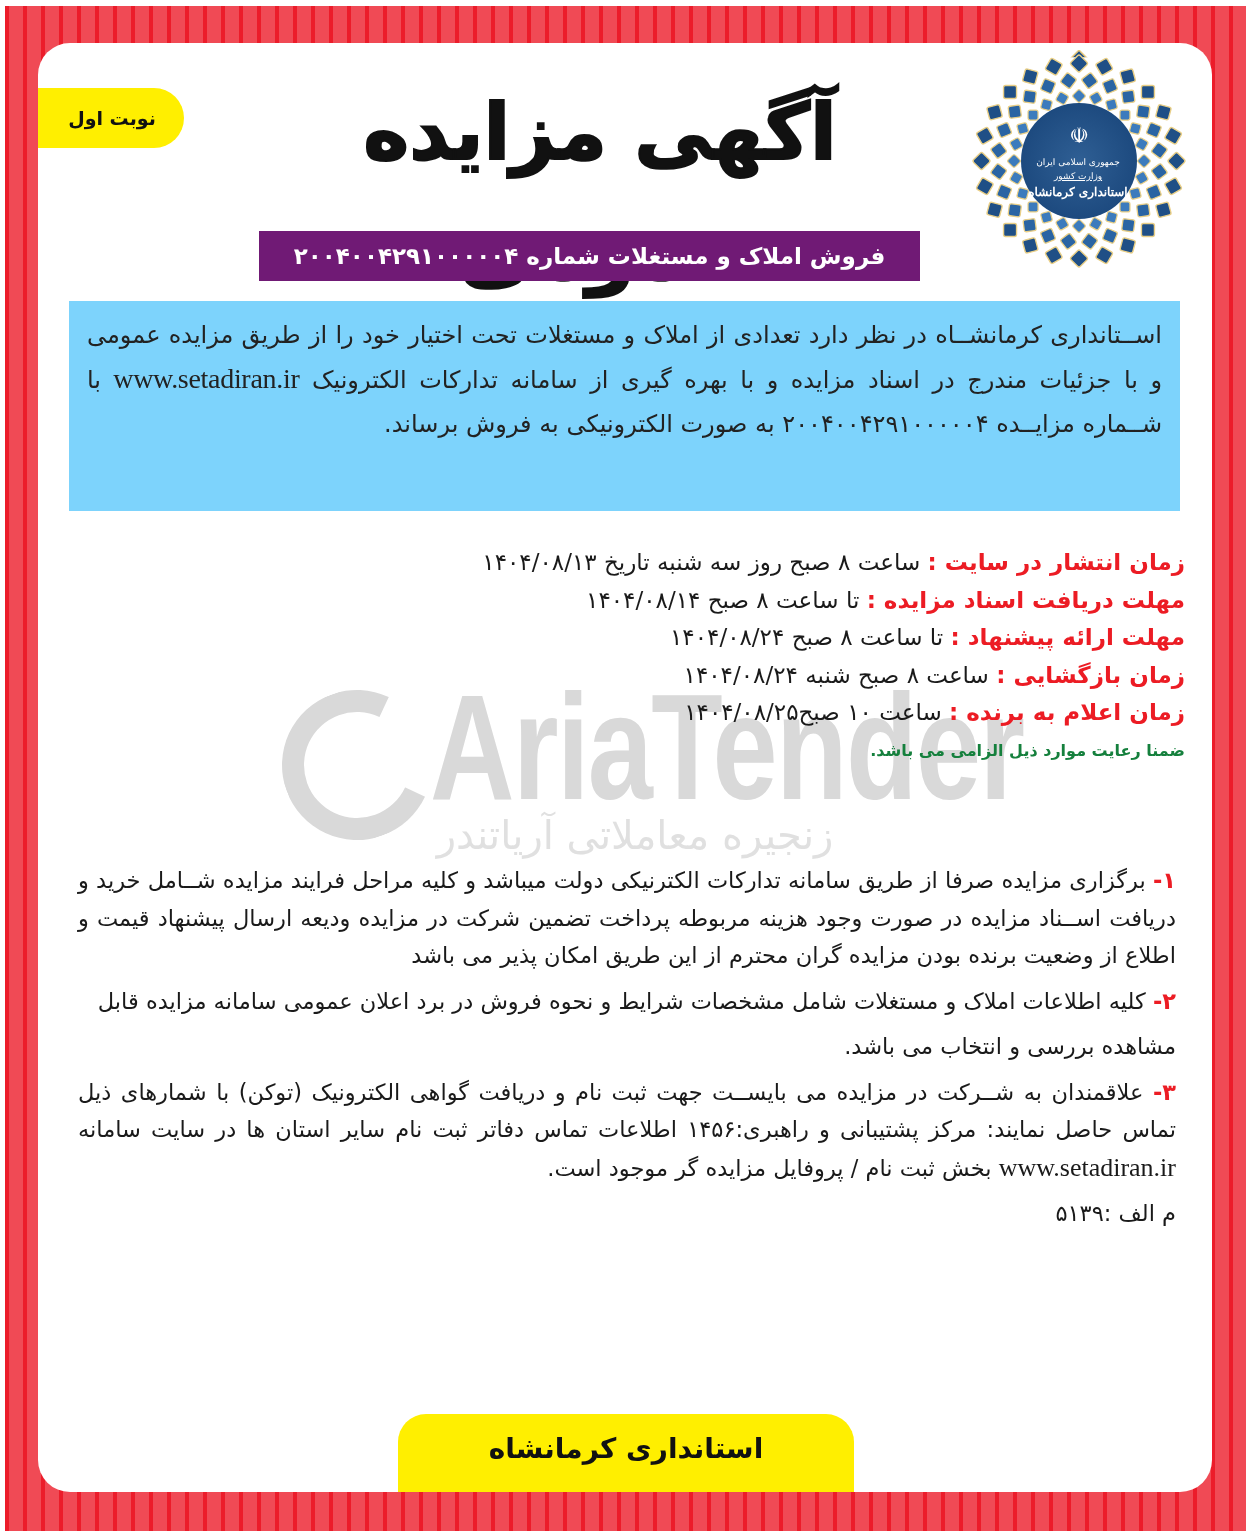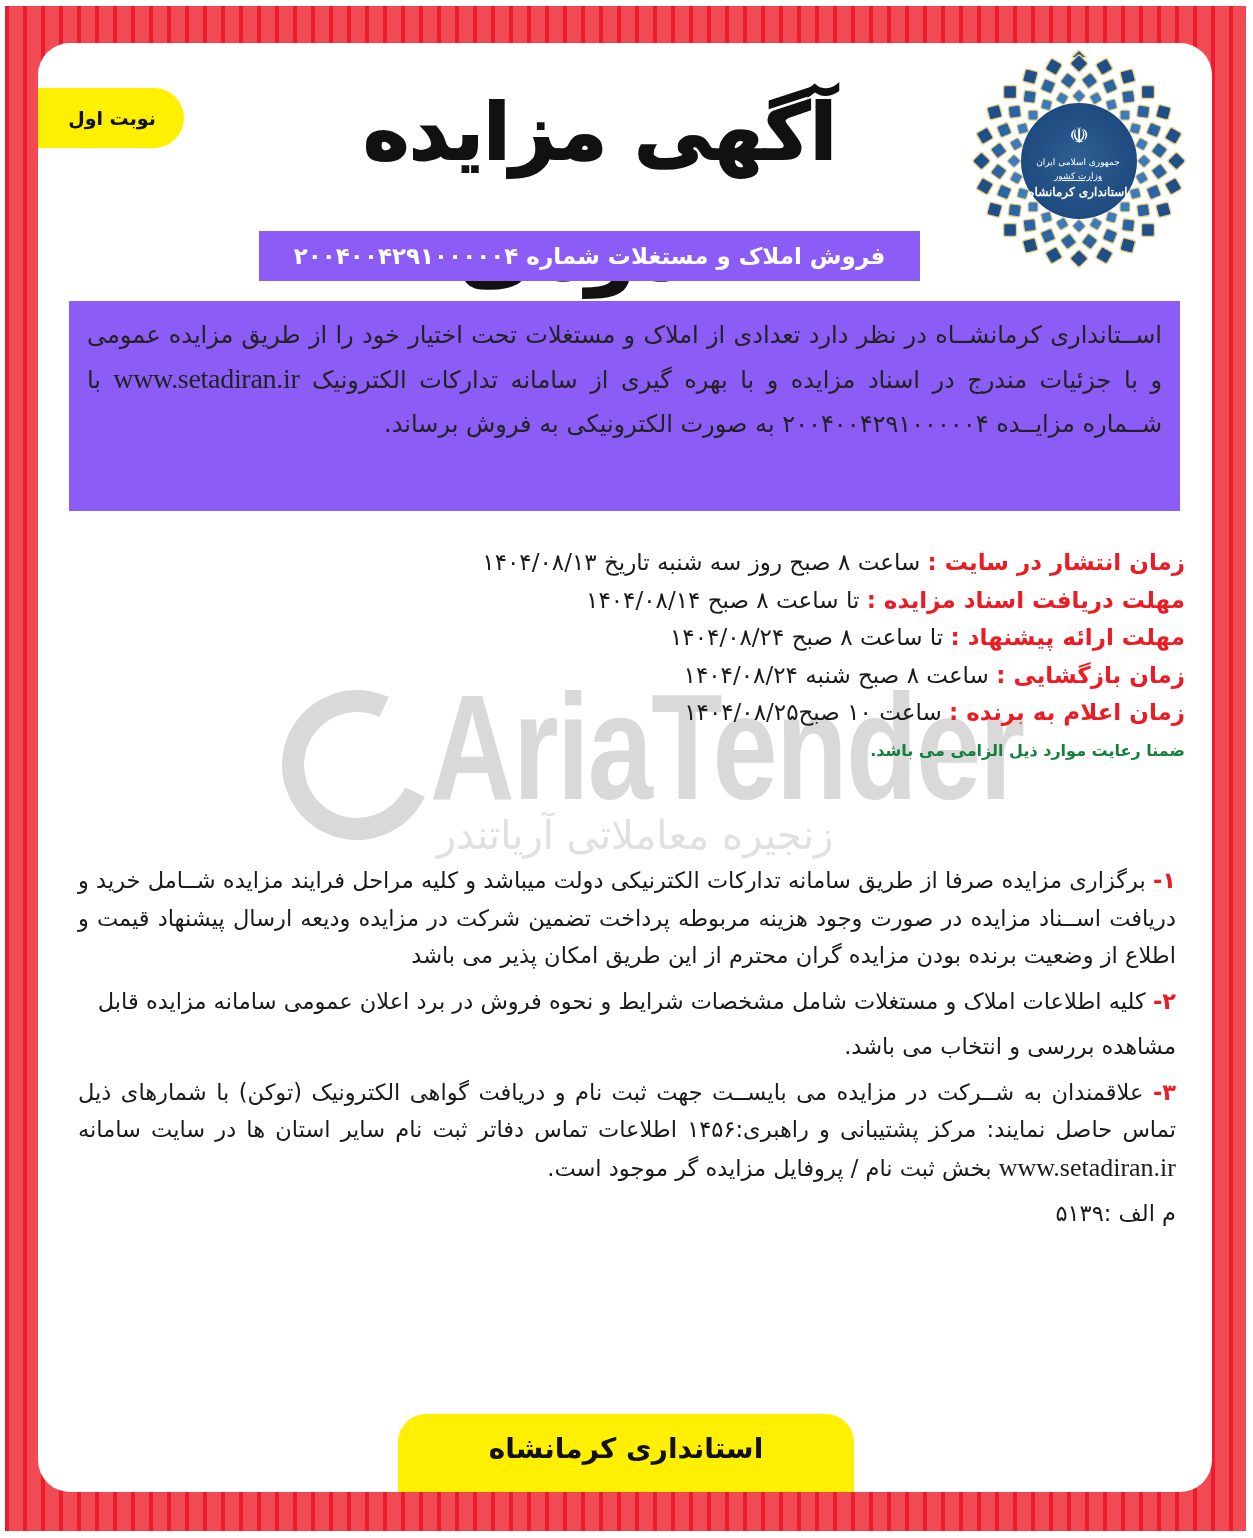--- a/index.html
+++ b/index.html
@@ -42,27 +42,27 @@
   .logo-text .l1 { font-size: 9px; line-height: 14px; }
   .logo-text .l2 { font-size: 9px; line-height: 14px; text-decoration: underline; }
   .logo-text .l3 { font-size: 12px; line-height: 18px; font-weight: bold; }
   .logo-emblem {
     position: absolute; left: 1066px; top: 122px; width: 26px; height: 28px;
     color: #fff; font-size: 22px; text-align: center; line-height: 28px;
   }
 
   .subtitle-bar {
     position: absolute; left: 259px; top: 231px; width: 661px; height: 50px;
-    background: #8b5cf6; color: #ffffff; direction: rtl;
+    background: #701a75; color: #ffffff; direction: rtl;
     font-weight: bold; font-size: 23px; line-height: 50px; text-align: center;
   }
 
   .intro-box {
     position: absolute; left: 69px; top: 301px; width: 1111px; height: 210px;
-    background: #8b5cf6; direction: rtl; text-align: justify;
+    background: #7dd3fc; direction: rtl; text-align: justify;
     padding: 12px 18px 0 18px;
     font-family: "DejaVu Sans", sans-serif; font-size: 24px; line-height: 44px;
     color: #222; letter-spacing: -0.3px;
   }
   .intro-box .latin { font-family: "Liberation Serif", serif; font-size: 28px; }
   .wm-logo {
     position: absolute; left: 282px; top: 690px; width: 150px; height: 150px;
     border: 22px solid #d9d9d9; border-radius: 50%;
     border-right-color: transparent;
     transform: rotate(-20deg);

